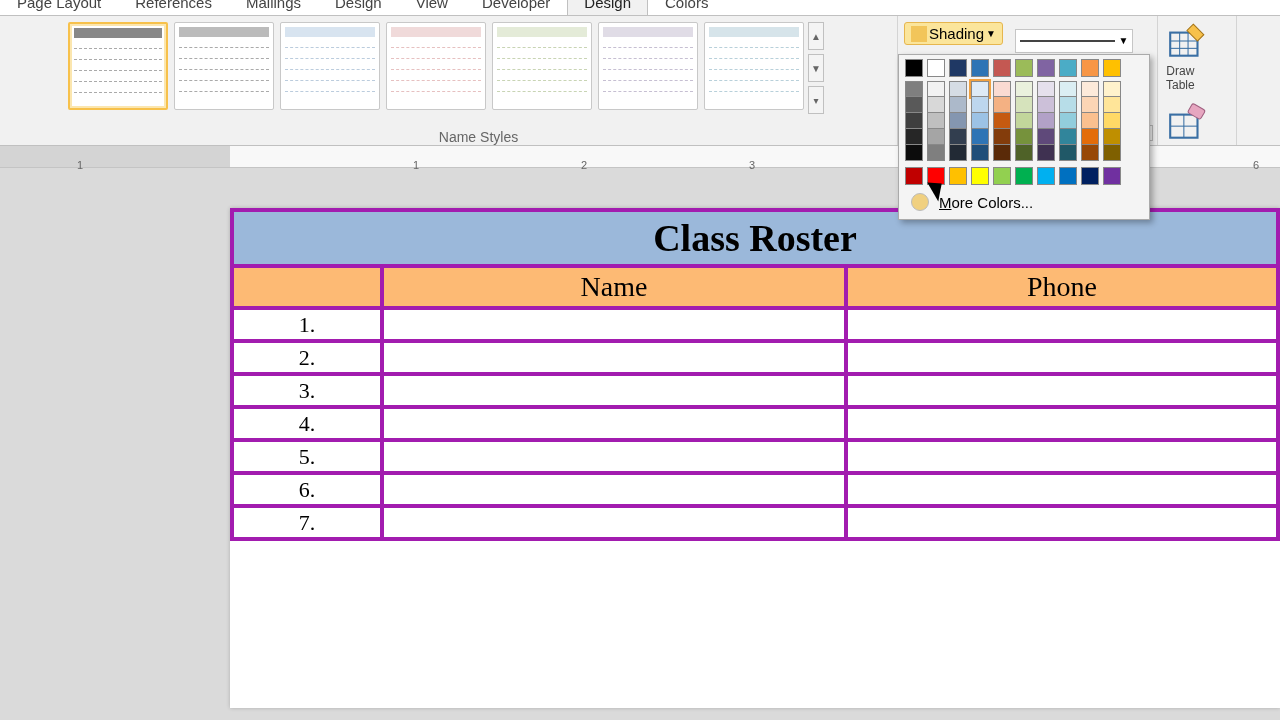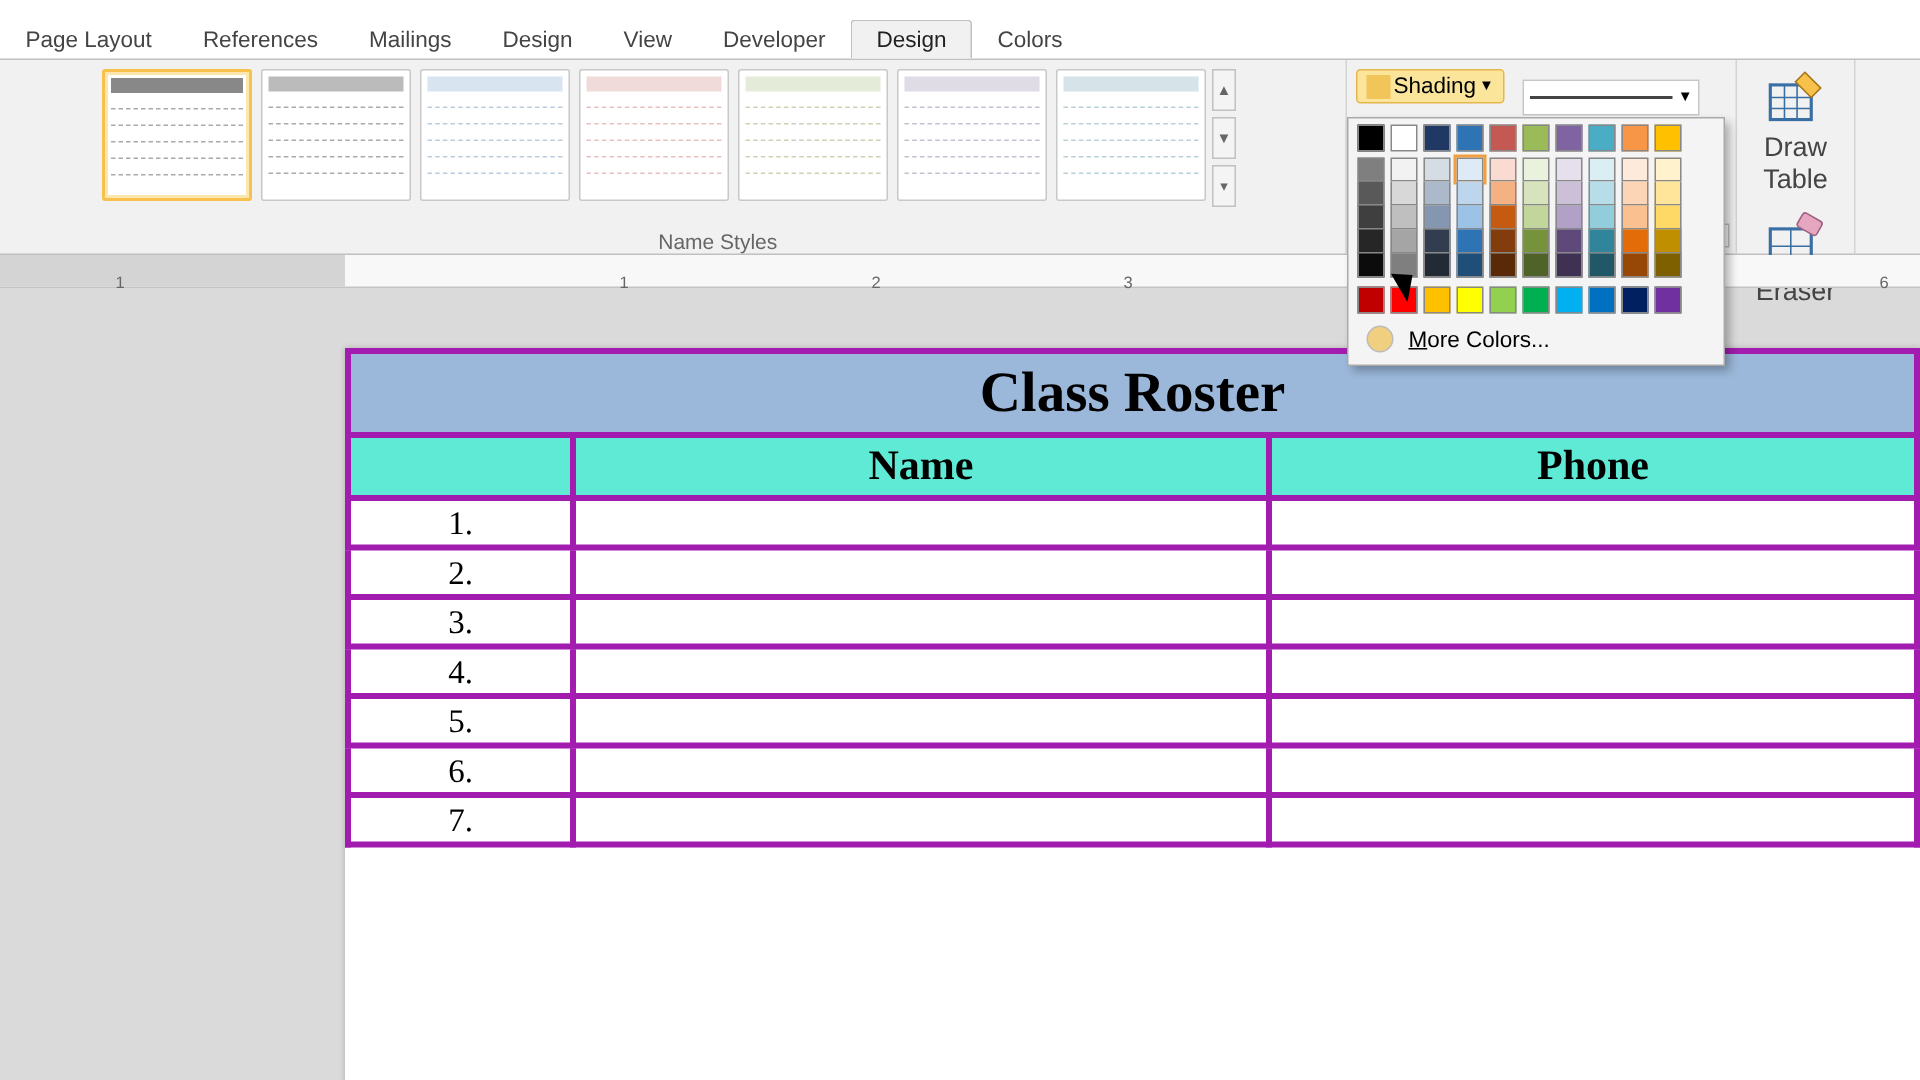--- a/index.html
+++ b/index.html
@@ -1,18 +1,18 @@
 <!DOCTYPE html>
 <html><head>
 <meta charset="utf-8">
 <style>
 * { margin: 0; padding: 0; box-sizing: border-box; font-family: "Segoe UI", Tahoma, sans-serif; }
 body { background: #dadada; overflow: hidden; width: 1280px; height: 720px; position: relative; }
 
-.tabs { display: flex; background: #fff; border-bottom: 1px solid #c0c0c0; height: 40px; align-items: flex-end; }
+.tabs { display: flex; background: #fff; border-bottom: 1px solid #c0c0c0; height: 16px; align-items: flex-end; }
 .tab { padding: 4px 16px; font-size: 15px; color: #444; cursor: pointer; border: 1px solid transparent; border-bottom: none; }
 .tab.active { border-color: #c0c0c0; background: #f1f1f1; border-radius: 3px 3px 0 0; color: #222; }
 
 .ribbon { background: #f1f1f1; height: 130px; border-bottom: 1px solid #c0c0c0; display: flex; position: relative; }
 .ribbon-group { border-right: 1px solid #d4d4d4; padding: 2px 4px 2px 4px; display: flex; flex-direction: column; position: relative; }
 .styles-group { flex: 0 0 auto; width: 838px; }
 .group-label { text-align: center; font-size: 14px; color: #666; position: absolute; bottom: 0; left: 0; right: 0; }
 
 .style-gallery { display: flex; gap: 6px; padding: 4px 4px; align-items: flex-start; }
 .style-thumb { width: 100px; height: 88px; background: #fff; border: 1px solid #c8c8c8; border-radius: 2px; display: flex; flex-direction: column; padding: 4px; gap: 3px; cursor: pointer; }
@@ -56,38 +56,38 @@
 .tints-col-wrap { display: flex; gap: 4px; margin-bottom: 6px;}
 .tints-col { display: flex; flex-direction: column; gap: 0; }
 .tints-col .swatch { border-top: none; height: 16px;}
 .tints-col .swatch:first-child { border-top: 1px solid #888;}
 .menu-item { display:flex; align-items:center; gap:10px; padding:4px 6px; cursor:pointer; }
 .menu-item .chip { width:18px; height:18px; border:1px solid #bbb; background:#fff; }
 .menu-item .chip.more { background: #f0d080; border-radius:50%; }
 .menu-item u { text-decoration: underline; }
 
 .draw-group { display:flex; gap:10px; padding:4px 8px 18px; }
-.big-btn { display:flex; flex-direction:column; align-items:center; justify-content:flex-start; width:62px; cursor:pointer; font-size:18px; color:#444; }
+.big-btn { display:flex; flex-direction:column; align-items:flex-start; justify-content:flex-start; width:62px; cursor:pointer; font-size:12px; color:#444; }
 .big-btn .ico { width:42px; height:42px; margin-bottom:2px; display:flex; align-items:center; justify-content:center; }
 .big-btn .ico svg { width:100%; height:100%; }
 
 .borders-label { position:absolute; right: 26px; bottom: 2px; color:#666; font-size:14px; }
 .dialog-launcher { position:absolute; right:4px; bottom:4px; width:16px; height:16px; border:1px solid #bbb; font-size:10px; display:flex; align-items:center; justify-content:center; cursor:pointer; }
 
 .ruler { height: 22px; background: #f8f8f8; border-bottom: 1px solid #c4c4c4; display:flex; align-items:center; padding-left: 80px; font-size:11px; color:#666; position:relative; }
 .ruler .shade { position:absolute; left:0; top:0; bottom:0; width: 230px; background:#d4d4d4; }
 .ruler .tick { position:relative; width:168px; border-left:1px solid #999; height:100%; display:flex; align-items:center; }
 .ruler .tick span { position:absolute; left:-4px; top:2px; }
 
 .page-area { padding: 40px 0 0 230px; }
 .page { background:#fff; width: 1050px; min-height: 500px; box-shadow: 0 0 4px rgba(0,0,0,.2); padding-top: 0px; }
 .doc-table { border-collapse: collapse; width: 100%; }
 .doc-table td, .doc-table th { border: 4px solid #a21caf; }
 .title-cell { background: #9bb8da; text-align:center; font-family: Georgia, 'Times New Roman', serif; font-weight:700; font-size: 38px; height: 56px; }
-.head-cell { background: #5eead4; text-align:center; font-family: Georgia, serif; font-weight:700; font-size: 28px; height: 42px; }
+.head-cell { background: #fdba74; text-align:center; font-family: Georgia, serif; font-weight:400; font-size: 28px; height: 42px; }
 .num-cell { width: 150px; text-align:center; font-family: Georgia, serif; font-size: 22px; height: 33px; }
 .name-col { width: 464px; }
 
 .first-col-strip { position:absolute; left:0; top:84px; width:48px; color:#444; font-size:15px; line-height:1.9; padding-left:2px; }
 
 .cursor-arrow { position:absolute; width:0; height:0; pointer-events:none; z-index:100; }
 .cursor-arrow::before{
   content:''; position:absolute;
   border-left: 12px solid #000; border-top: 8px solid transparent; border-bottom:14px solid transparent;
   transform: rotate(-30deg);

